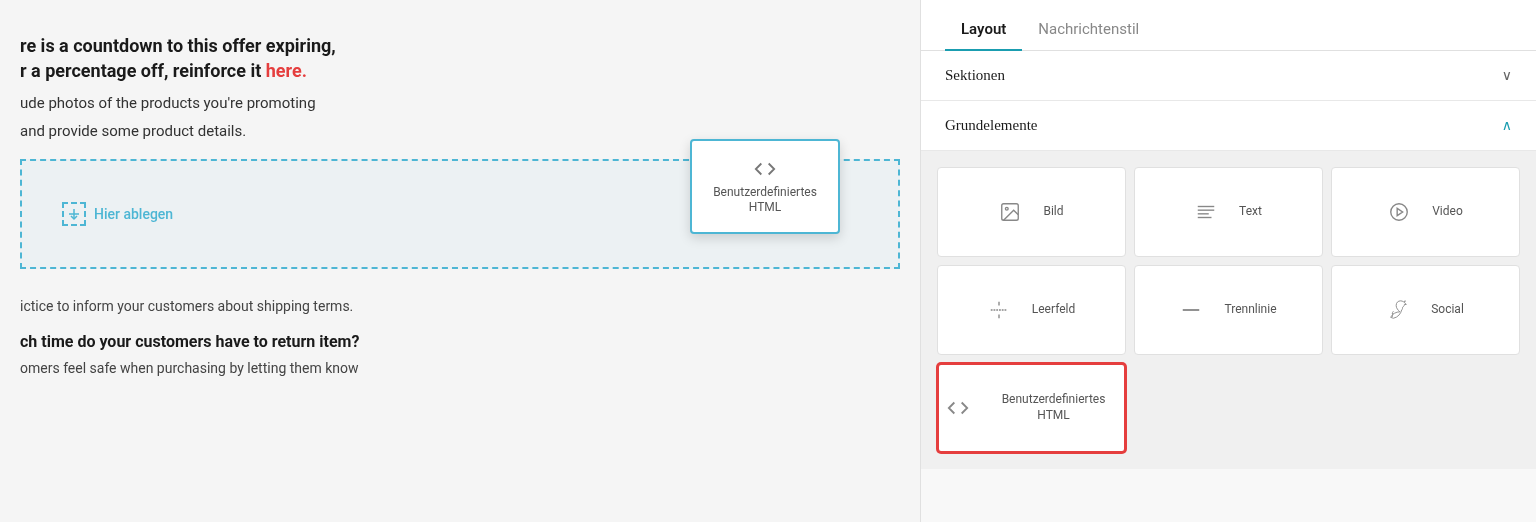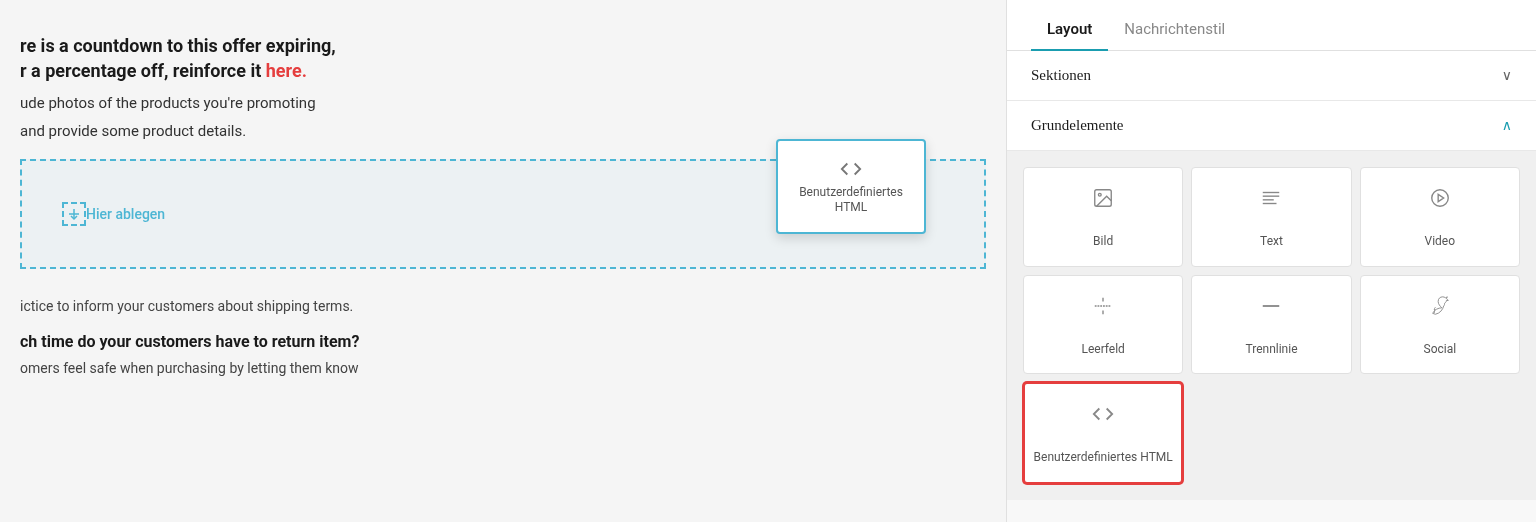--- a/index.html
+++ b/index.html
@@ -60,20 +60,21 @@
       display: flex;
       align-items: center;
       justify-content: flex-start;
       padding: 20px 40px;
       position: relative;
     }
 
     .drop-zone-label {
       display: flex;
       align-items: center;
+      gap: 8px;
       color: #4db6d4;
       font-size: 14px;
       font-weight: 500;
     }
 
     .drop-icon {
       width: 24px;
       height: 24px;
       border: 2px dashed #4db6d4;
       display: flex;
@@ -123,21 +124,21 @@
 
     .email-section-text {
       font-size: 14px;
       color: #444;
       line-height: 1.6;
       margin-bottom: 14px;
     }
 
     
     .right-panel {
-      width: 530px;
+      width: 616px;
       background: white;
       border-left: 1px solid #e0e0e0;
       display: flex;
       flex-direction: column;
     }
 
     
     .tabs {
       display: flex;
       border-bottom: 1px solid #e0e0e0;
@@ -208,21 +209,21 @@
       gap: 8px;
       padding: 16px;
       background: #f0f0f0;
     }
 
     .element-card {
       background: white;
       border: 1px solid #e0e0e0;
       border-radius: 4px;
       display: flex;
-      flex-direction: column;
+      flex-direction: row;
       align-items: center;
       justify-content: center;
       padding: 16px 8px;
       gap: 22px;
       cursor: pointer;
       min-height: 90px;
     }
 
     .element-card.selected {
       border: 2px solid #e53e3e;

